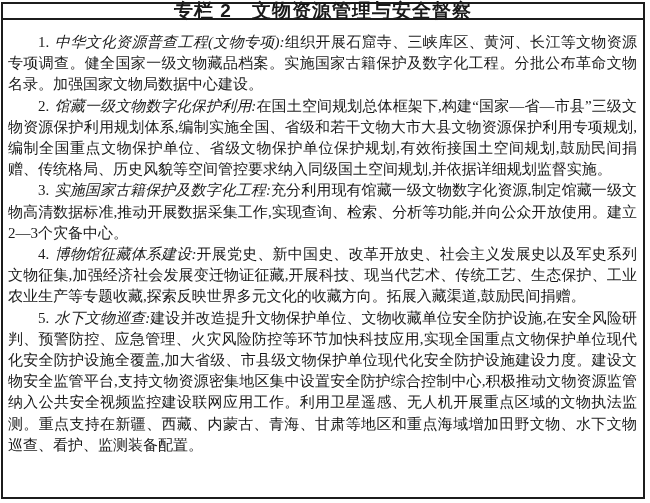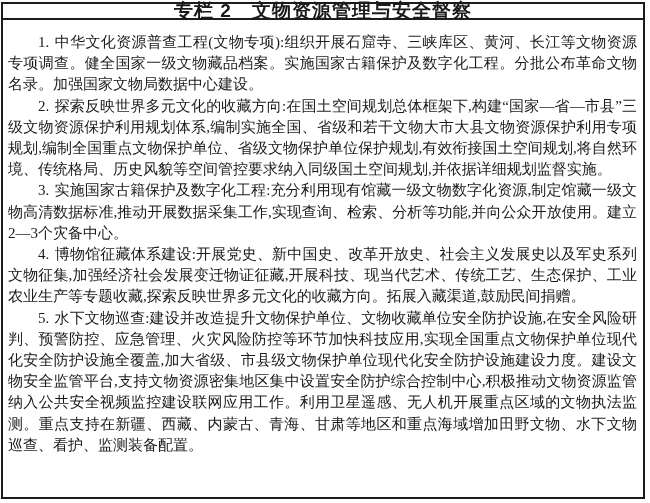--- a/index.html
+++ b/index.html
@@ -48,27 +48,28 @@
     word-break: break-all;
   }
   .panel-body p {
     margin: 0;
     text-indent: 2em;
   }
   .para-number {
     margin-right: 0.35em;
   }
   .para-lead {
+    font-style: italic; 
   }
 </style>
 </head>
 <body>
 
 <div class="panel">
   <div class="panel-title">专栏 2　文物资源管理与安全督察</div>
   <div class="panel-body">
     <p><span class="para-number">1.</span><span class="para-lead">中华文化资源普查工程(文物专项):</span><span>组织开展石窟寺、三峡库区、黄河、长江等文物资源专项调查。健全国家一级文物藏品档案。实施国家古籍保护及数字化工程。分批公布革命文物名录。加强国家文物局数据中心建设。</span></p>
-    <p><span class="para-number">2.</span><span class="para-lead">探索反映世界多元文化的收藏方向:</span><span>在国土空间规划总体框架下,构建“国家—省—市县”三级文物资源保护利用规划体系,编制实施全国、省级和若干文物大市大县文物资源保护利用专项规划,编制全国重点文物保护单位、省级文物保护单位保护规划,有效衔接国土空间规划,将自然环境、传统格局、历史风貌等空间管控要求纳入同级国土空间规划,并依据详细规划监督实施。</span></p>
+    <p><span class="para-number">2.</span><span class="para-lead">馆藏一级文物数字化保护利用:</span><span>在国土空间规划总体框架下,构建“国家—省—市县”三级文物资源保护利用规划体系,编制实施全国、省级和若干文物大市大县文物资源保护利用专项规划,编制全国重点文物保护单位、省级文物保护单位保护规划,有效衔接国土空间规划,鼓励民间捐赠、传统格局、历史风貌等空间管控要求纳入同级国土空间规划,并依据详细规划监督实施。</span></p>
     <p><span class="para-number">3.</span><span class="para-lead">实施国家古籍保护及数字化工程:</span><span>充分利用现有馆藏一级文物数字化资源,制定馆藏一级文物高清数据标准,推动开展数据采集工作,实现查询、检索、分析等功能,并向公众开放使用。建立2—3个灾备中心。</span></p>
     <p><span class="para-number">4.</span><span class="para-lead">博物馆征藏体系建设:</span><span>开展党史、新中国史、改革开放史、社会主义发展史以及军史系列文物征集,加强经济社会发展变迁物证征藏,开展科技、现当代艺术、传统工艺、生态保护、工业农业生产等专题收藏,探索反映世界多元文化的收藏方向。拓展入藏渠道,鼓励民间捐赠。</span></p>
     <p><span class="para-number">5.</span><span class="para-lead">水下文物巡查:</span><span>建设并改造提升文物保护单位、文物收藏单位安全防护设施,在安全风险研判、预警防控、应急管理、火灾风险防控等环节加快科技应用,实现全国重点文物保护单位现代化安全防护设施全覆盖,加大省级、市县级文物保护单位现代化安全防护设施建设力度。建设文物安全监管平台,支持文物资源密集地区集中设置安全防护综合控制中心,积极推动文物资源监管纳入公共安全视频监控建设联网应用工作。利用卫星遥感、无人机开展重点区域的文物执法监测。重点支持在新疆、西藏、内蒙古、青海、甘肃等地区和重点海域增加田野文物、水下文物巡查、看护、监测装备配置。</span></p>
   </div>
 </div>
 
 </body></html>

